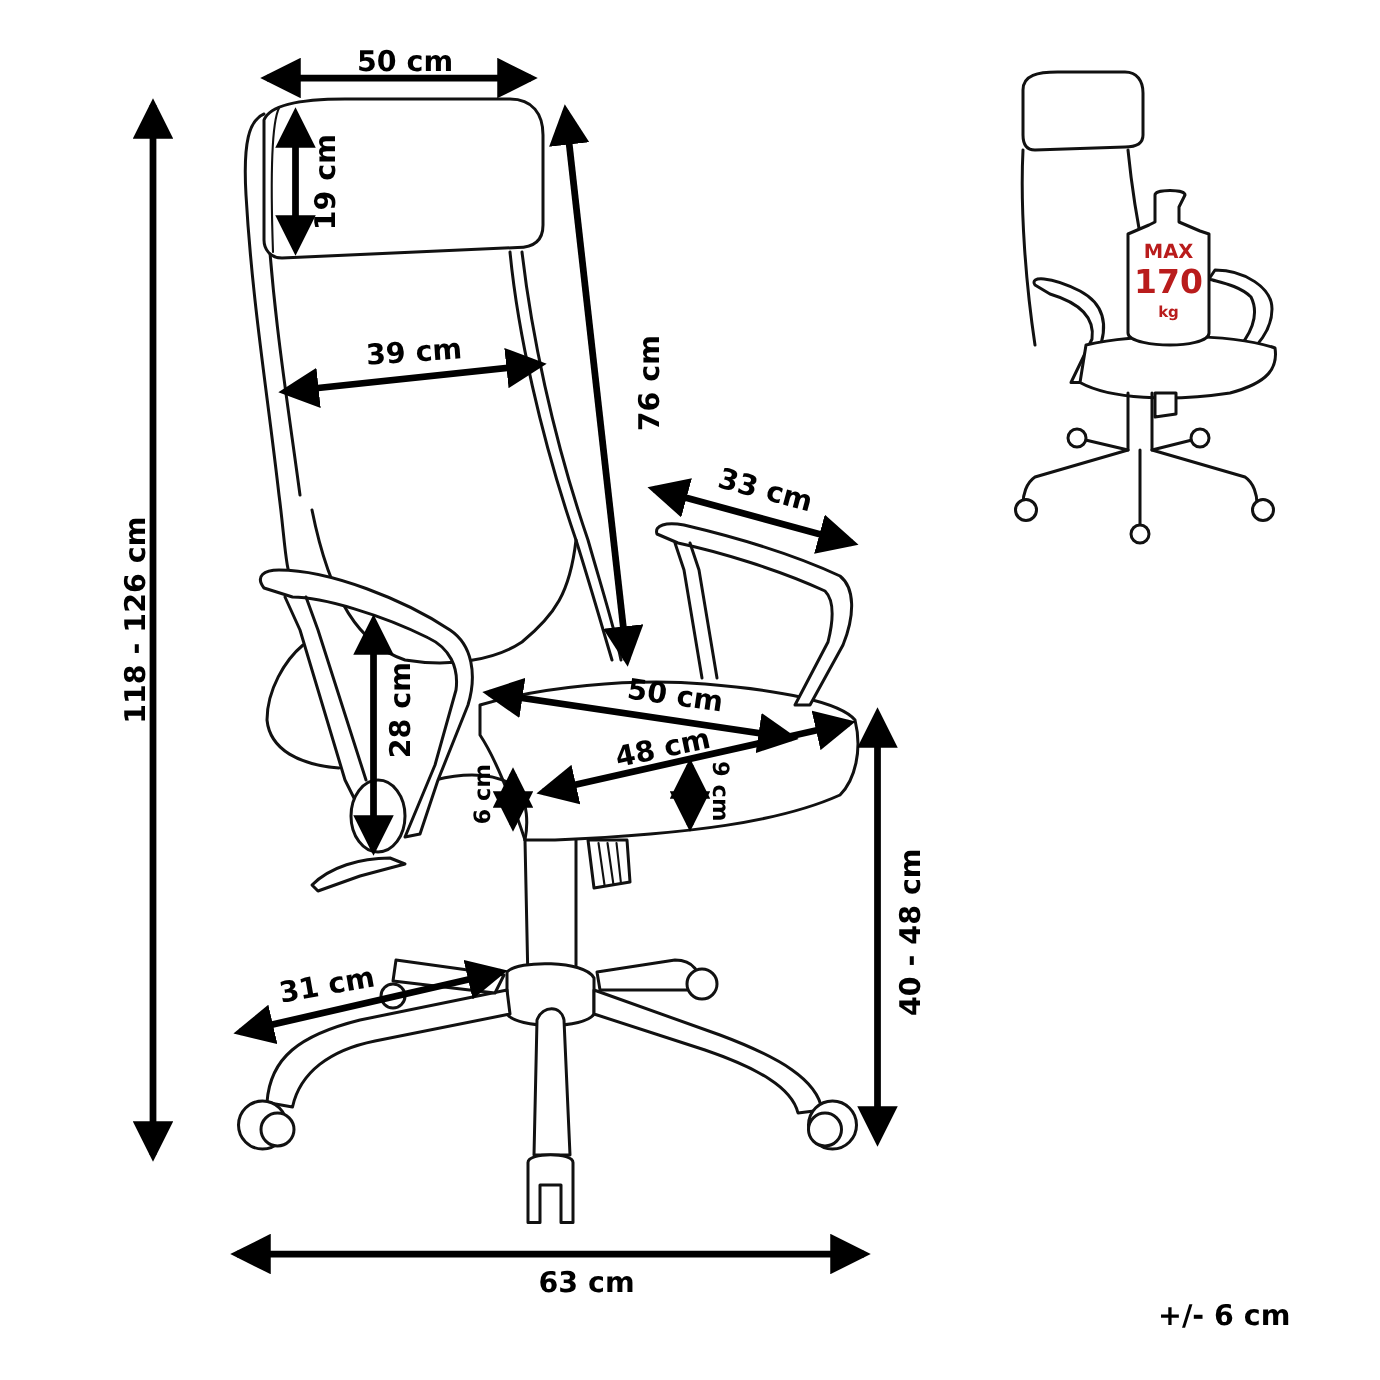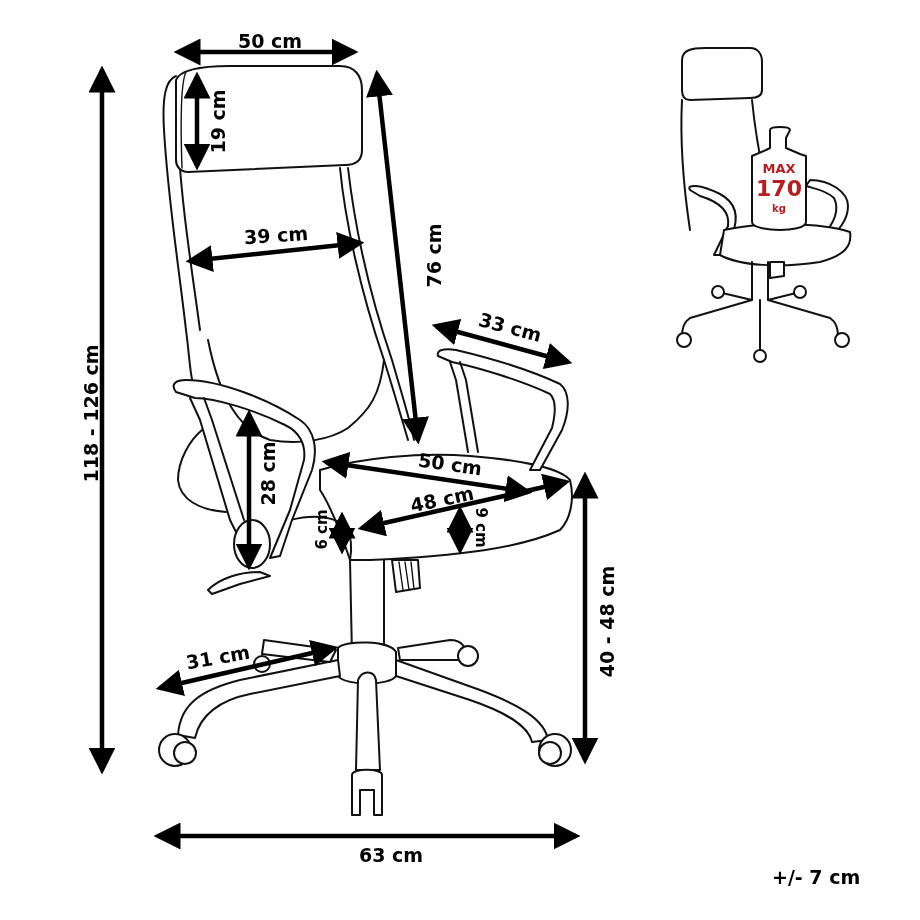--- a/index.html
+++ b/index.html
@@ -115,17 +115,17 @@
 <div class="lbl rot" style="left:478px;top:318px;transform:rotate(15deg);">33 cm</div>
 <div class="lbl rot" style="left:236px;top:464px;transform:rotate(-90deg);">28 cm</div>
 <div class="lbl rot" style="left:418px;top:455px;transform:rotate(8deg);">50 cm</div>
 <div class="lbl rot" style="left:410px;top:490px;transform:rotate(-12deg);">48 cm</div>
 <div class="lbl rot" style="left:302px;top:522px;font-size:15px;transform:rotate(-90deg);">6 cm</div>
 <div class="lbl rot" style="left:460px;top:520px;font-size:15px;transform:rotate(90deg);">9 cm</div>
 <div class="lbl rot" style="left:186px;top:648px;transform:rotate(-10deg);">31 cm</div>
 <div class="lbl" style="left:320px;top:846px;margin-left:39px;">63 cm</div>
 <div class="lbl rot" style="left:552px;top:612px;transform:rotate(-90deg);">40 - 48 cm</div>
 <div class="lbl rot" style="left:22px;top:404px;transform:rotate(-90deg);">118 - 126 cm</div>
-<div class="lbl" style="left:772px;top:868px;">+/- 7 cm</div>
+<div class="lbl" style="left:772px;top:868px;">+/- 6 cm</div>
 
 <div class="weight-text" style="left:752px;top:162px;width:54px;font-size:13px;">MAX</div>
 <div class="weight-text" style="left:752px;top:178px;width:54px;font-size:22px;">170</div>
 <div class="weight-text" style="left:752px;top:204px;width:54px;font-size:10px;">kg</div>
 
 </body></html>

